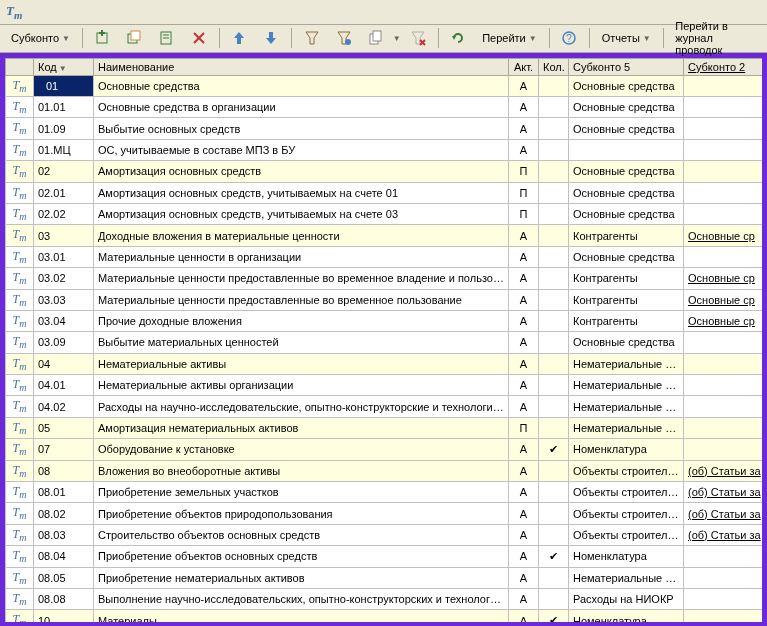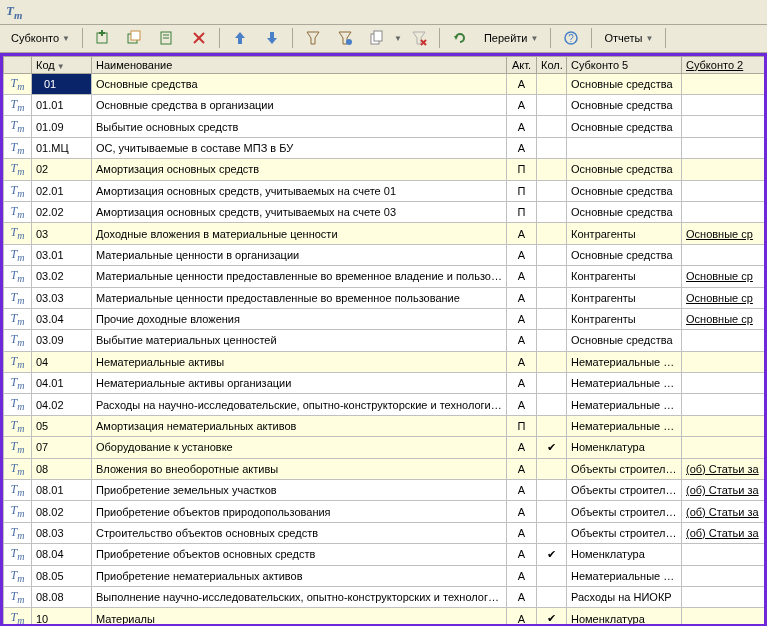--- a/index.html
+++ b/index.html
@@ -47,21 +47,21 @@
   .tb-sep {
     width: 1px;
     height: 20px;
     background: #aca899;
     margin: 0 3px;
   }
   .tb-drop { font-size: 8px; color: #666; }
   .tb-icon { width: 16px; height: 16px; display: inline-block; }
   .grid {
     background: #fff;
-    border: 3px solid #6d28d9;
+    border: 5px solid #6d28d9;
     overflow: auto;
     height: calc(626px - 22px - 28px - 2px);
   }
   table {
     border-collapse: collapse;
     width: 100%;
     table-layout: fixed;
   }
   th {
     background: #ece9d8;
@@ -195,20 +195,23 @@
         <circle cx="8" cy="8" r="6" fill="none" stroke="#4a80c8" stroke-width="1.5"></circle>
         <text x="8" y="12" font-size="10" text-anchor="middle" fill="#4a80c8">?</text>
       </svg>
     </div>
   <div class="tb-sep"></div>
   <div class="tb-btn">
     <span>Отчеты</span>
     <span class="tb-drop">▼</span>
   </div>
   <div class="tb-sep"></div>
+  <div class="tb-btn">
+    <span>Перейти в журнал проводок</span>
+  </div>
 </div>
 
 <div class="grid">
   <table>
     <thead>
       <tr>
         <th class="col-icon"></th>
         <th class="col-code"><span>Код</span><span class="sort-arrow">▼</span></th>
         <th class="col-name"><span>Наименование</span></th>
         <th class="col-act"><span>Акт.</span></th>

